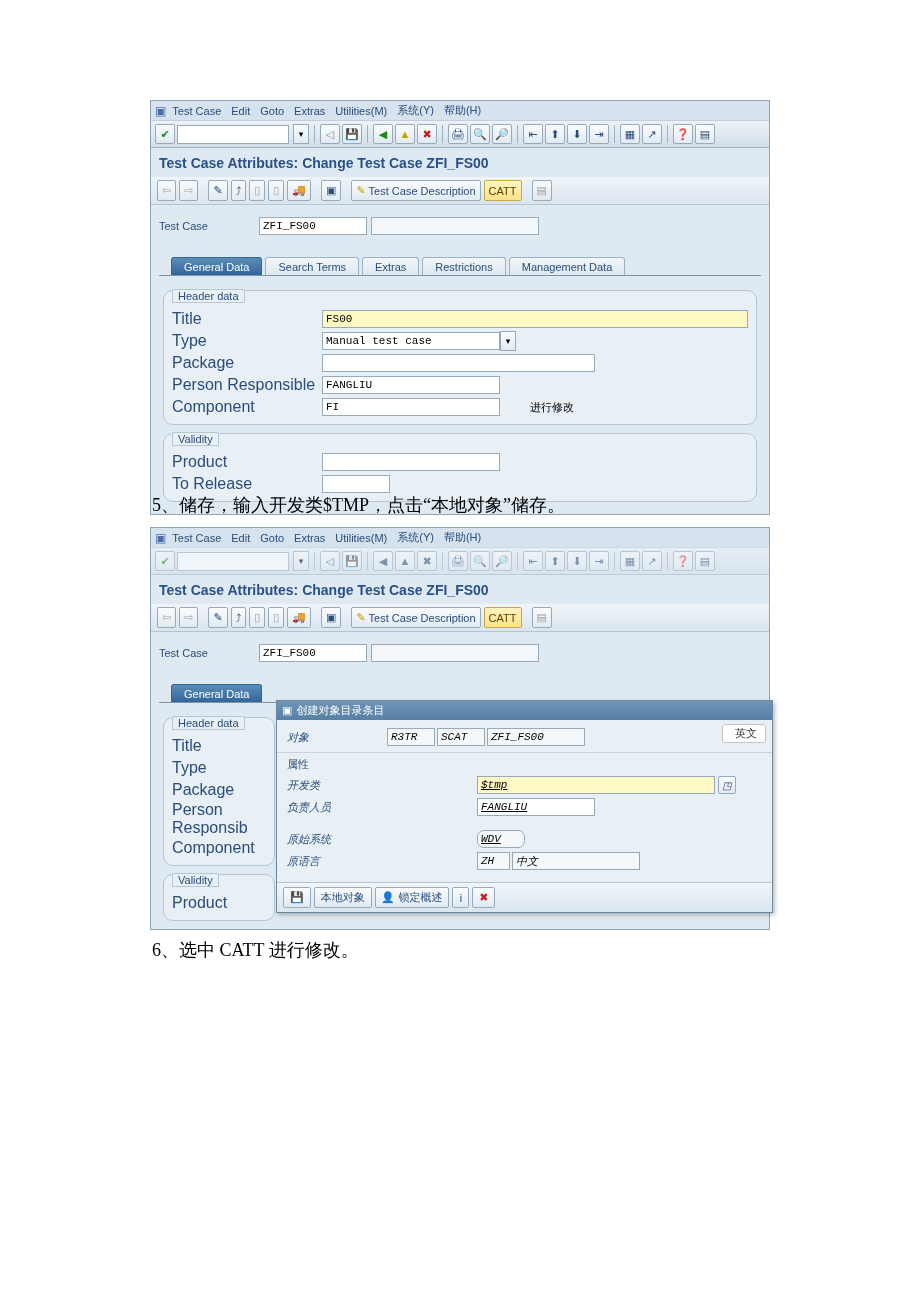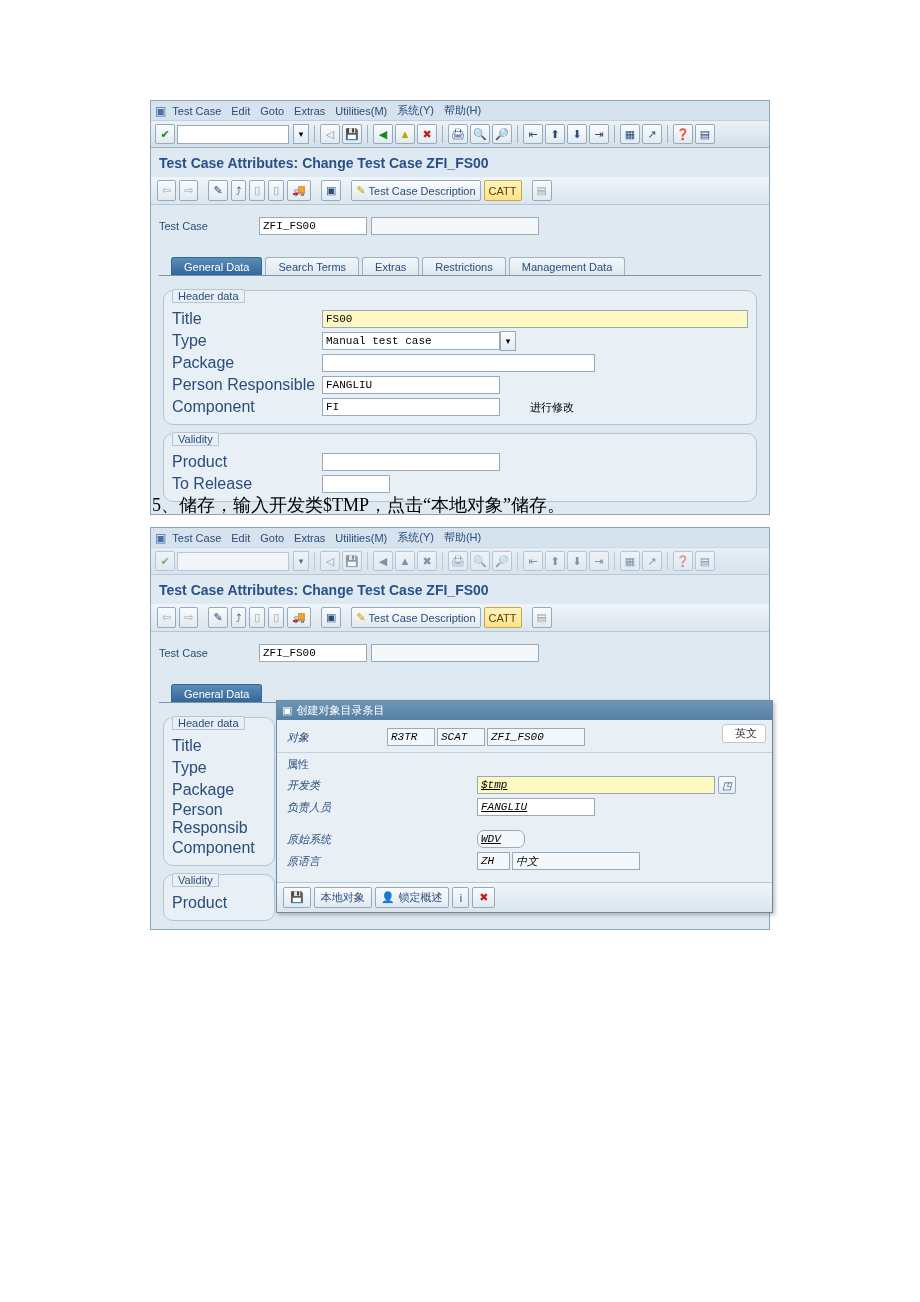--- a/index.html
+++ b/index.html
@@ -503,14 +503,15 @@
         <span class="dlg-btn">
             <span>ℹ</span>
           </span>
         <span class="dlg-btn">
             <span class="tb-red">✖</span>
           </span>
       </div>
     </div>
   </div>
 
+  <div class="caption">6、选中 CATT 进行修改。</div>
 
 </div>
 
 </body></html>

